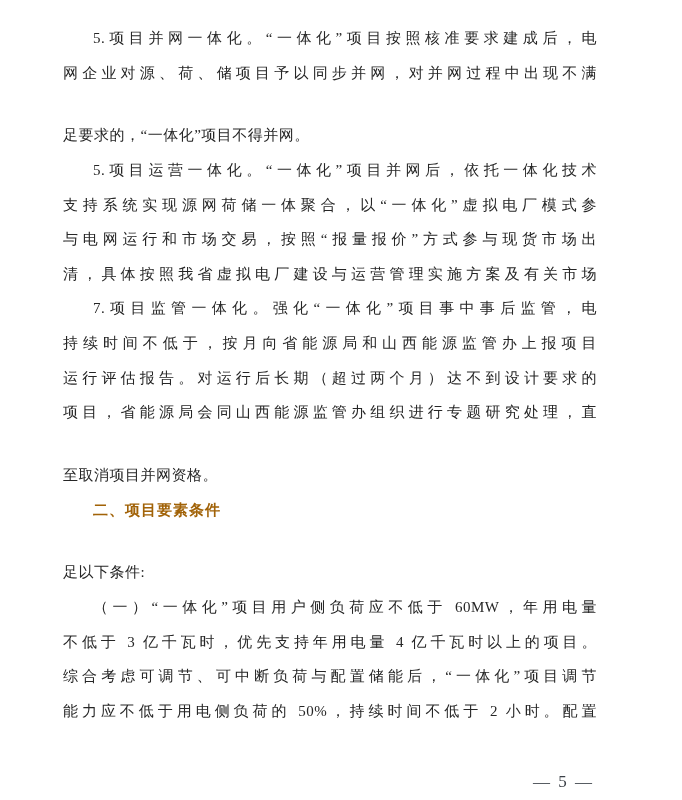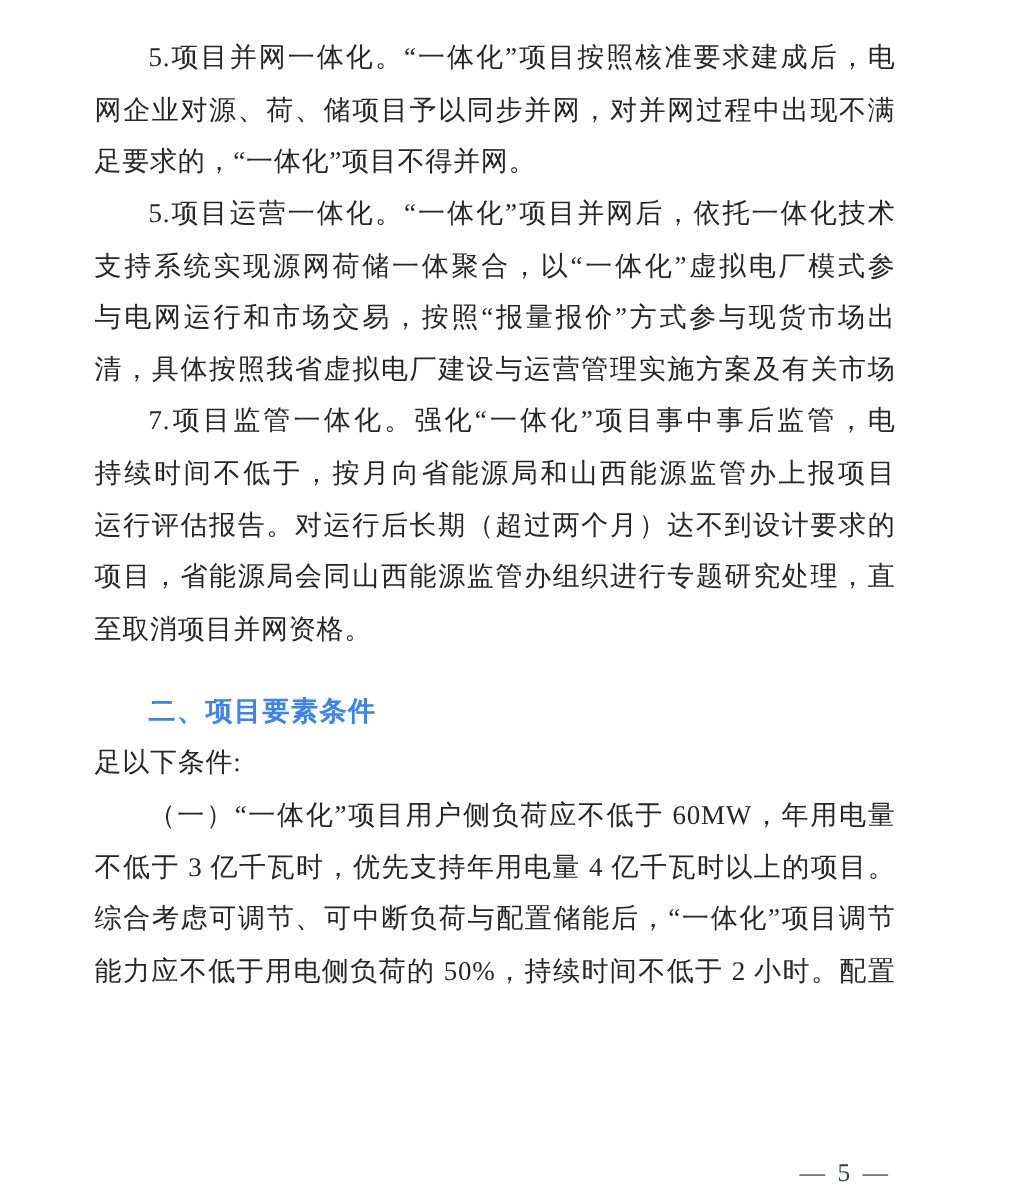--- a/index.html
+++ b/index.html
@@ -12,46 +12,45 @@
   .page {
     position: relative;
     width: 682px; height: 800px;
     background: #ffffff;
   }
   .textblock {
     position: absolute;
     left: 63px; top: 21px;
     width: 534px;
     color: #262626;
-    font-size: 18px;
+    font-size: 15px;
   }
   .ln {
     height: 34.65px;
     line-height: 34.65px;
     white-space: nowrap;
     letter-spacing: 0.5px;
   }
   
   .jst {
     white-space: normal;
     text-align: justify;
     text-align-last: justify;
     text-justify: inter-character;
   }
   
   .ind { text-indent: 2em; }
   
-  .end { text-align: right; text-align-last: left; }
+  .end { text-align: right; text-align-last: left; margin-top: 28px; }
   
   .hd {
     font-family: "Liberation Sans", "DejaVu Sans", sans-serif;
     font-weight: bold;
-    color: #3b82f6;
+    color: #a16207;
     letter-spacing: 1px;
-    margin-top: 20px;
   }
   .footer {
     position: absolute;
     top: 770px;
     right: 88px;
     font-size: 17px;
     color: #3a3f46;
     letter-spacing: 2px;
     line-height: 24px;
   }

